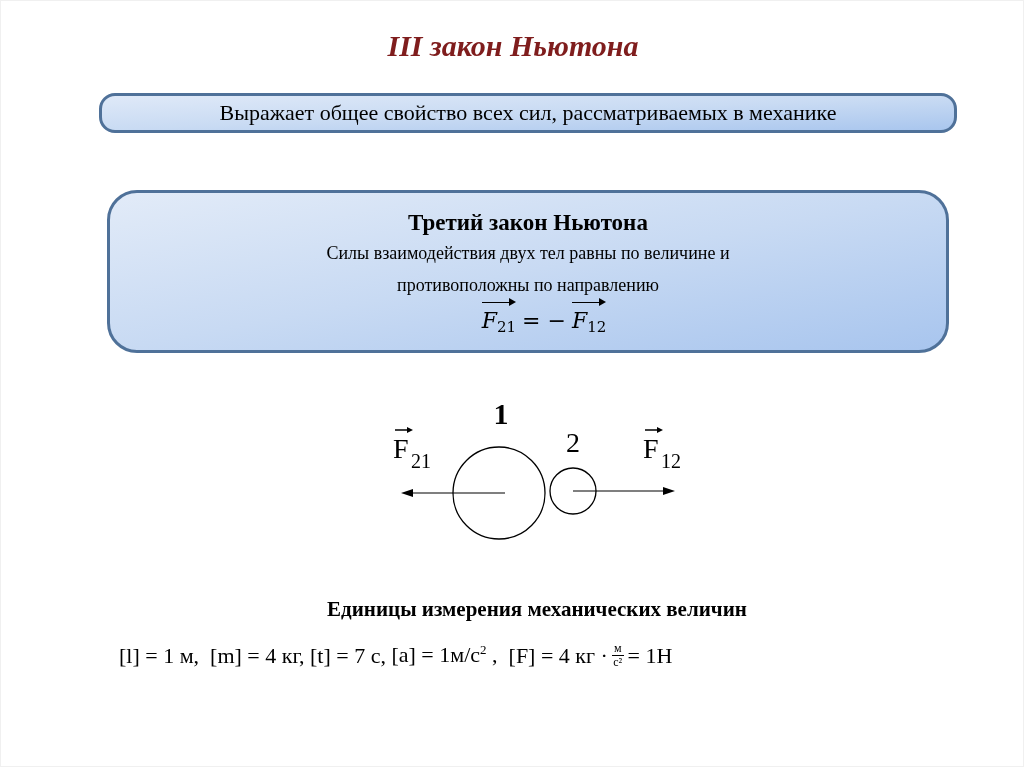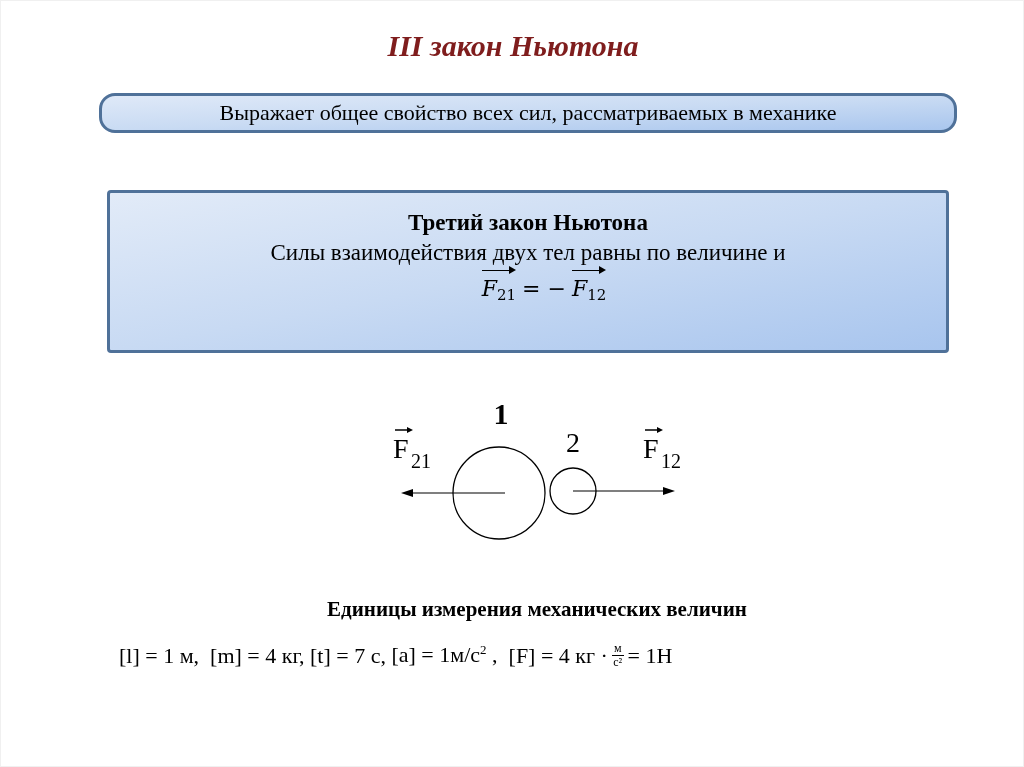--- a/index.html
+++ b/index.html
@@ -15,26 +15,26 @@
   }
   .box1 {
     position: absolute; left: 98px; top: 92px; width: 858px; height: 40px;
     border: 3px solid #4f7199; border-radius: 16px; box-sizing: border-box;
     background: linear-gradient(to bottom right, #dfe9f8 0%, #c9dbf3 50%, #a9c6ee 100%);
     display: flex; align-items: center; justify-content: center;
     font-size: 22px; font-family: "Liberation Serif", serif;
   }
   .box2 {
     position: absolute; left: 106px; top: 189px; width: 842px; height: 163px;
-    border: 3px solid #4f7199; border-radius: 4px; box-sizing: border-box;
+    border: 3px solid #4f7199; border-radius: 30px; box-sizing: border-box;
     background: linear-gradient(to bottom right, #e2ebf8 0%, #c8daf3 50%, #a8c5ee 100%);
     text-align: center; font-family: "Liberation Serif", serif;
   }
   .box2 .head { margin-top: 16px; font-weight: bold; font-size: 23px; line-height: 28px; }
-  .box2 .line { font-size: 23px; line-height: 32px; }
+  .box2 .line { font-size: 18px; line-height: 32px; }
   .formula {
     font-family: "DejaVu Serif", serif; font-style: italic; font-size: 22px; line-height: 36px;
     display: inline-block; margin-top: 2px; margin-left: 32px;
   }
   .vec { position: relative; display: inline-block; }
   .vec::before {
     content: ""; position: absolute; left: 0; right: 2px; top: -1px; border-top: 1.5px solid #000;
   }
   .vec::after {
     content: ""; position: absolute; right: 0; top: -5px;
@@ -63,20 +63,21 @@
 
   <div class="title">III закон Ньютона</div>
 
   <div class="box1">
     <span>Выражает общее свойство всех сил, рассматриваемых в механике</span>
   </div>
 
   <div class="box2">
     <div class="head">Третий закон Ньютона</div>
     <div class="line">Силы взаимодействия двух тел равны  по величине и</div>
+    <div class="line">противоположны по направлению</div>
     <div class="formula">
       <span class="vec"><span>F</span><span class="sub">21</span></span><span class="op">= −</span><span class="vec"><span>F</span><span class="sub">12</span></span>
     </div>
   </div>
 
   <svg class="diagram" viewBox="0 0 330 170" width="330" height="170">
 
     <text x="140" y="38" font-family="Liberation Serif, serif" font-weight="bold" font-size="30" text-anchor="middle">1</text>
     <text x="212" y="66" font-family="Liberation Serif, serif" font-size="28" text-anchor="middle">2</text>
 

